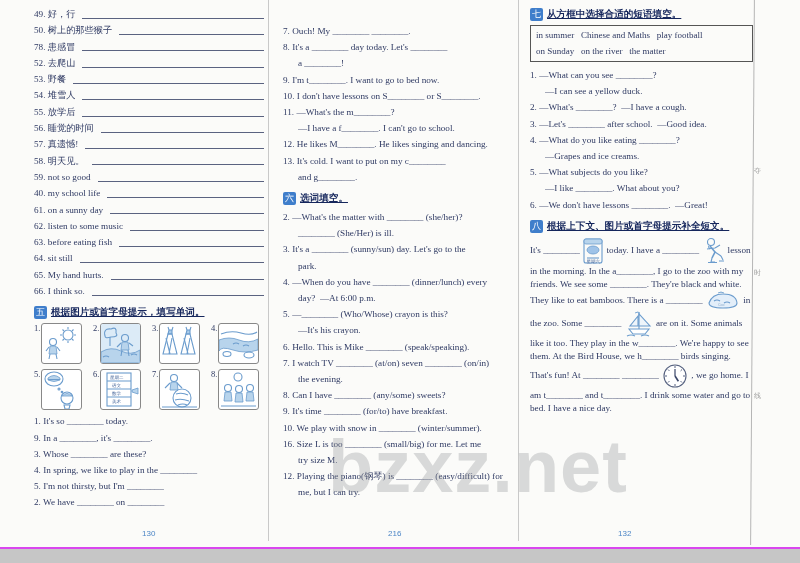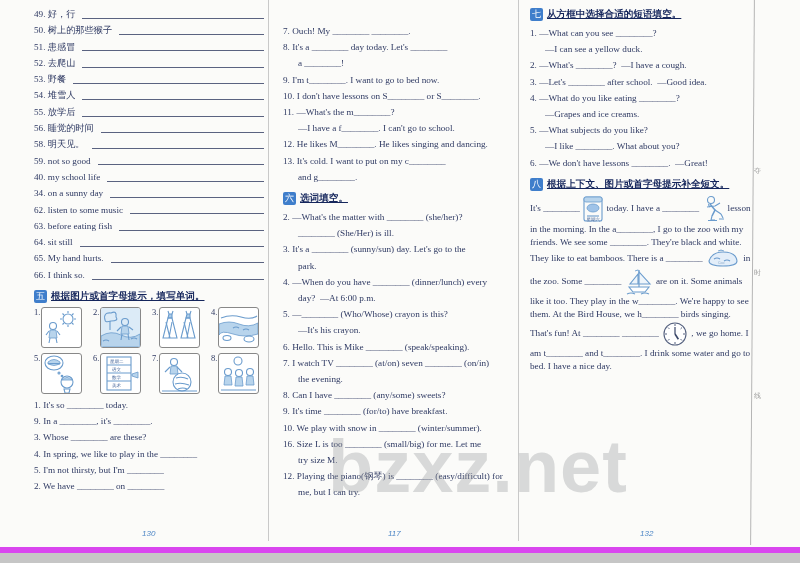--- a/index.html
+++ b/index.html
@@ -3,21 +3,21 @@
 <meta charset="utf-8">
 <style>
   html,body{margin:0;padding:0;}
   body{
     width:800px;height:563px;position:relative;overflow:hidden;
     background:#c6c6c6;
     font-family:"Liberation Serif","DejaVu Serif",serif;
   }
   .scan{
     position:absolute;left:0;top:0;width:800px;height:547px;
-    background:#fbfbf9;border-bottom:6px solid #d946ef;
+    background:#fbfbf9;border-bottom:2px solid #d946ef;
   }
   .divider{position:absolute;top:0;width:1px;height:541px;background:#c9c9c9;}
   #div1{left:268px;} #div2{left:518px;}
   .edge-line{position:absolute;left:752px;top:0;width:1px;height:545px;background:#b5b5b5;transform:rotate(0.4deg);}
   .spine-mark{position:absolute;left:754px;font-size:7px;color:#9a9a9a;}
   .spine-mark:nth-of-type(1){top:166px;}
   .spine-mark:nth-of-type(2){top:268px;}
   .spine-mark:nth-of-type(3){top:391px;}
 
   .col{position:absolute;top:6px;color:#2f3a63;}
@@ -58,53 +58,53 @@
     font-size:9px;line-height:15.5px;white-space:pre-wrap;color:#2f3a63;
   }
 
   .passage{font-size:9.2px;line-height:13px;color:#2f3a63;margin-top:3px;}
   .passage svg{vertical-align:middle;}
   .inline-icon{display:inline-block;vertical-align:middle;margin:0 1px;}
 
   .pagenum{
     position:absolute;top:529px;font-size:8px;color:#4d86c6;
     font-family:"Liberation Sans","DejaVu Sans",sans-serif;
-    font-style:italic;
-  }
-  #pn130{left:142px;} #pn131{left:388px;} #pn132{left:640px;}
+  }
+  #pn130{left:142px;} #pn131{left:388px;} #pn132{left:618px;}
 
   .watermark{
     position:absolute;left:328px;top:424px;z-index:4;pointer-events:none;
     font-family:"Liberation Sans","DejaVu Sans",sans-serif;
     font-weight:bold;font-size:74px;letter-spacing:1px;
     color:rgba(150,152,155,0.34);
   }
   .sketch{stroke:#6b9ccd;fill:none;stroke-width:1.1;}
   .sketch-fill{fill:#b8d4ec;stroke:#6b9ccd;stroke-width:0.8;}
   .tiny-cjk{font-size:4.5px;fill:#44659a;font-family:"Liberation Sans",sans-serif;}
 </style>
 </head>
 <body>
 
 <div class="scan">
 
   <div class="col" id="col130">
     <div>
         <div class="vocab-line">49. 好，行</div>
         <div class="vocab-line">50. 树上的那些猴子</div>
-        <div class="vocab-line">51. 患感冒</div>
+        <div class="vocab-line">78. 患感冒</div>
         <div class="vocab-line">52. 去爬山</div>
         <div class="vocab-line">53. 野餐</div>
         <div class="vocab-line">54. 堆雪人</div>
         <div class="vocab-line">55. 放学后</div>
         <div class="vocab-line">56. 睡觉的时间</div>
+        <div class="vocab-line">57. 真遗憾!</div>
         <div class="vocab-line">58. 明天见。</div>
         <div class="vocab-line">59. not so good</div>
         <div class="vocab-line">40. my school life</div>
-        <div class="vocab-line">34. on a sunny day</div>
+        <div class="vocab-line">61. on a sunny day</div>
         <div class="vocab-line">62. listen to some music</div>
         <div class="vocab-line">63. before eating fish</div>
         <div class="vocab-line">64. sit still</div>
         <div class="vocab-line">65. My hand hurts.</div>
         <div class="vocab-line">66. I think so.</div>
       </div>
 
     <div class="sec-header">
       <span class="badge">五</span>
       <span class="sec-title">根据图片或首字母提示，填写单词。</span>
@@ -286,20 +286,21 @@
 me, but I can try.</div>
       </div>
   </div>
 
   <div class="col" id="col132">
     <div class="sec-header" style="margin-top:2px;">
       <span class="badge">七</span>
       <span class="sec-title">从方框中选择合适的短语填空。</span>
     </div>
 
+    <div class="phrase-box"><div>in summer   Chinese and Maths   play football</div><div>on Sunday   on the river   the matter</div></div>
 
     <div>
         <div class="q">1. —What can you see ________?
 —I can see a yellow duck.</div>
         <div class="q">2. —What's ________?  —I have a cough.</div>
         <div class="q">3. —Let's ________ after school.  —Good idea.</div>
         <div class="q">4. —What do you like eating ________?
 —Grapes and ice creams.</div>
         <div class="q">5. —What subjects do you like?
 —I like ________. What about you?</div>
@@ -364,17 +365,17 @@
   </div>
 
   <div class="divider" id="div1"></div>
   <div class="divider" id="div2"></div>
   <div class="edge-line"></div>
   <span class="spine-mark">夺</span>
   <span class="spine-mark">时</span>
   <span class="spine-mark">线</span>
 
   <span class="pagenum" id="pn130">130</span>
-  <span class="pagenum" id="pn131">117</span>
+  <span class="pagenum" id="pn131">216</span>
   <span class="pagenum" id="pn132">132</span>
 
   <div class="watermark">bzxz.net</div>
 </div>
 
 </body></html>

